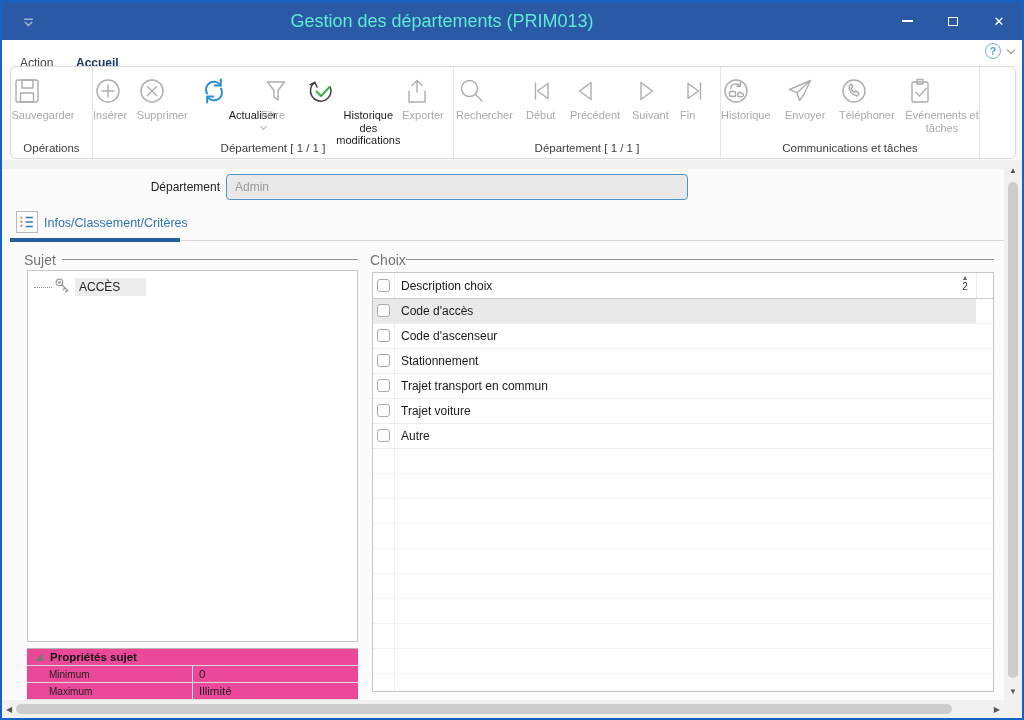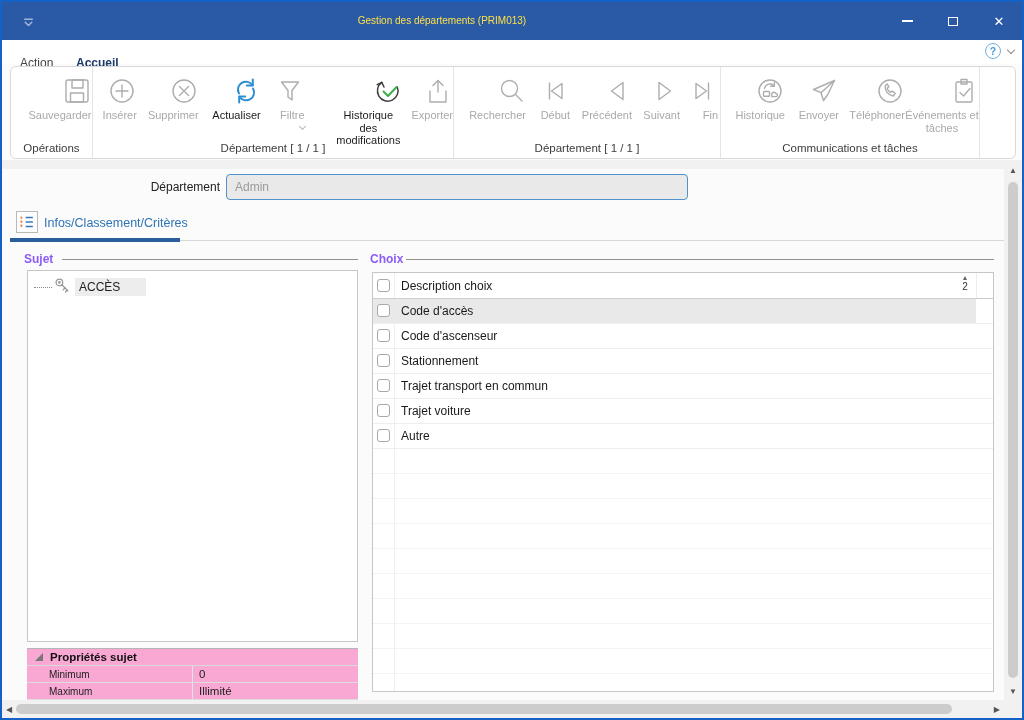--- a/index.html
+++ b/index.html
@@ -2,21 +2,21 @@
 <html><head>
 <meta charset="utf-8">
 <style>
   * { margin:0; padding:0; box-sizing:border-box; }
   html,body { width:1024px; height:720px; font-family:"Liberation Sans", sans-serif; }
   .window { position:relative; width:1024px; height:720px; background:#fbfbfb; border:2px solid #1562c6; overflow:hidden; }
 
   
   .titlebar { position:absolute; left:0; top:0; right:0; height:38px; background:#2a5aa5; }
   .titlebar-icon { position:absolute; left:20px; top:13px; }
-  .title-text { position:absolute; left:0; right:140px; top:0; height:38px; line-height:38px; text-align:center; color:#fde047; font-size:10px; }
+  .title-text { position:absolute; left:0; right:140px; top:0; height:38px; line-height:38px; text-align:center; color:#5eead4; font-size:18px; }
   .win-controls { position:absolute; right:0; top:0; height:38px; display:flex; }
   .win-btn { width:46px; height:38px; display:flex; align-items:center; justify-content:center; cursor:default; }
   .glyph-min { width:11px; height:1.5px; background:#ffffff; }
   .glyph-max { width:10px; height:9px; border:1.2px solid #ffffff; }
   .glyph-close { color:#ffffff; font-size:13px; line-height:1; }
 
   
   .menubar { position:absolute; left:0; top:38px; right:0; height:24px; background:#ffffff; }
   .menu-tab { position:absolute; top:0; height:24px; line-height:22px; font-size:12px; padding:0 12px; color:#444;margin-top:12px; }
   .menu-tab.action { left:6px; }
@@ -27,21 +27,21 @@
 
   
   .ribbon { position:absolute; left:8px; top:64px; width:1006px; height:93px; background:#ffffff; border:1px solid #d9d9d9; border-radius:6px; display:flex; }
   .rgroup { position:relative; height:100%; border-right:1px solid #e4e4e4; display:flex; align-items:flex-start; justify-content:center; padding-top:5px; }
   .rgroup.g0 { width:82px; }
   .rgroup.g1 { width:361px; }
   .rgroup.g2 { width:267px; }
   .rgroup.g3 { width:259px; }
   .rgroup.gfill { flex:1; border-right:none; }
   .rgroup-label { position:absolute; left:0; right:0; bottom:4px; text-align:center; font-size:11.5px; color:#3d3d3d; white-space:nowrap; }
-  .rbtn { display:flex; flex-direction:column; align-items:flex-end; padding-top:2px; }
+  .rbtn { display:flex; flex-direction:column; align-items:flex-start; padding-top:2px; }
   .rbtn .ric { height:34px; display:flex; align-items:center; justify-content:center; }
   .rbtn .rlabel { font-size:11px; line-height:1.15; text-align:center; margin-top:1px; color:#a9a9a9; white-space:nowrap; }
   .rbtn .rlabel.wrap { white-space:normal; }
   .rbtn.enabled .rlabel { color:#1b1b1b;margin-left:30px; }
   .dd-chev { width:5px; height:5px; border-right:1.2px solid #b5b5b5; border-bottom:1.2px solid #b5b5b5; transform:rotate(45deg); margin-top:2px; }
   svg.ico { stroke:#adadad; fill:none; stroke-width:1.4; stroke-linecap:round; stroke-linejoin:round; }
   svg.ico.blue { stroke:#2a8fd0; stroke-width:2; }
   svg.ico.dark { stroke:#3e3e3e; stroke-width:1.5; }
 
   .gray-strip { position:absolute; left:0; top:158px; right:0; height:9px; background:#f1f1f2; }
@@ -50,31 +50,31 @@
   .form-label { position:absolute; left:40px; top:178px; width:178px; text-align:right; font-size:12px; color:#222; }
   .dept-input { position:absolute; left:224px; top:172px; width:462px; height:26px; border:1px solid #4f93ce; border-radius:4px; background:#e9e9ea; color:#9b9b9b; font-size:12px; padding:0 8px; font-family:Liberation Sans, sans-serif; outline:none; }
 
   
   .tab-icon-box { position:absolute; left:14px; top:209px; width:22px; height:22px; border:1px solid #b9b9b9; background:#fdfdfd; display:flex; align-items:center; justify-content:center; }
   .tab-label { position:absolute; left:42px; top:214px; font-size:12.5px; color:#2e74b5; }
   .tab-underline { position:absolute; left:8px; top:236px; width:170px; height:4px; background:#2a5f9e; }
   .tab-underline-rest { position:absolute; left:178px; top:238px; width:826px; height:1px; background:#d8d8d8; }
 
   
-  .legend { position:absolute; top:250px; font-size:12px; font-weight:bold; color:#8b5cf6; }
+  .legend { position:absolute; top:250px; font-size:14px; font-weight:normal; color:#737373; }
   .legend-line { position:absolute; top:257px; height:1px; background:#909090; }
 
   
   .tree-box { position:absolute; left:25px; top:268px; width:331px; height:372px; border:1px solid #c6c6c6; background:#ffffff; }
   .tree-item { position:absolute; left:6px; top:6px; height:20px; display:flex; align-items:center; }
   .tree-dots { width:18px; height:1px; border-top:1px dotted #8a8a8a; margin-right:2px; }
   .tree-label { font-size:12px; color:#222; background:#ededed; padding:2px 26px 2px 4px; margin-left:4px; }
 
   
-  .prop-grid { position:absolute; left:25px; top:646px; width:331px; background:#f9a8d4; border-top:1px solid #b5b5b5; }
+  .prop-grid { position:absolute; left:25px; top:646px; width:331px; background:#ec4899; border-top:1px solid #b5b5b5; }
   .prop-header { position:relative; height:17px; border-bottom:1px solid #d9d9d9; display:flex; align-items:center; }
   .prop-collapse { width:0; height:0; border-bottom:8px solid #777777; border-left:8px solid transparent; margin:0 7px 0 8px; }
   .prop-title { font-size:11.5px; font-weight:bold; color:#111; }
   .prop-row { position:relative; height:17px; border-bottom:1px solid #dcdcdc; display:flex; align-items:center; }
   .prop-name { width:165px; padding-left:22px; font-size:10px; color:#222; }
   .prop-value { flex:1; padding-left:6px; font-size:11.5px; color:#222; border-left:1px solid #e3e3e3; height:100%; display:flex; align-items:center; }
 
   
   .choix-table { position:absolute; left:370px; top:270px; width:622px; height:420px; border:1px solid #c6c6c6; background:#ffffff; overflow:hidden; }
   .vline-cb { position:absolute; left:21px; top:0; bottom:0; width:1px; background:#efefef; }

